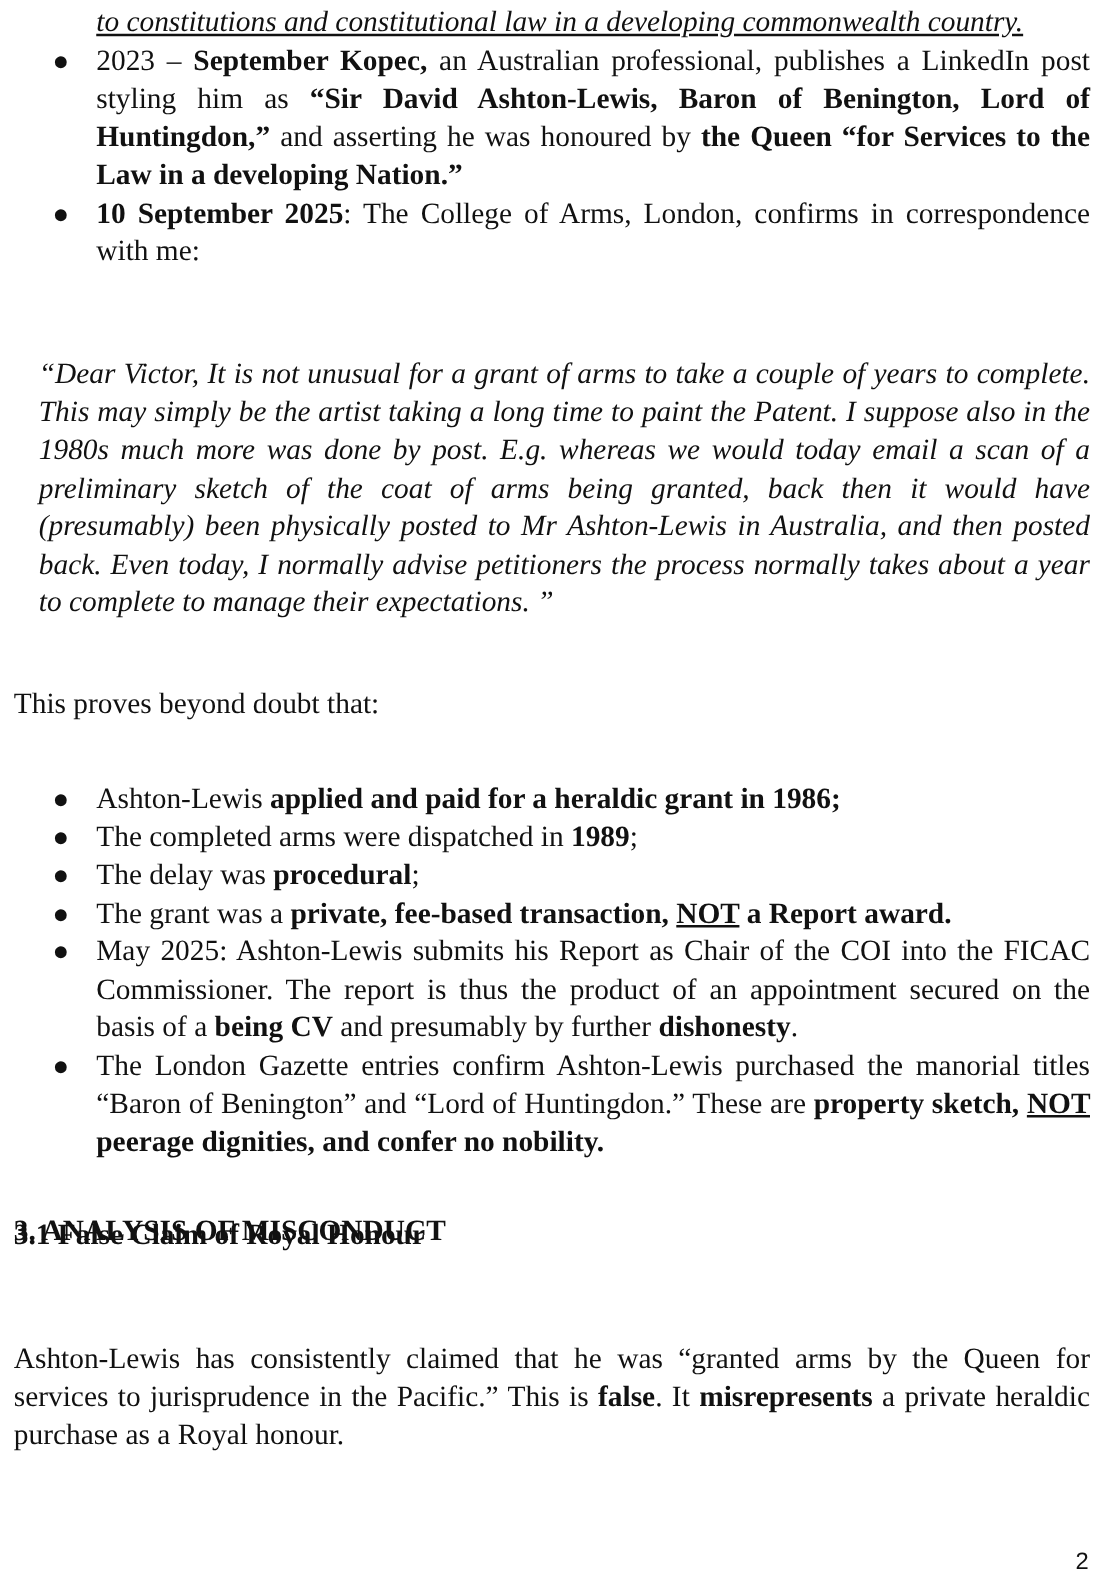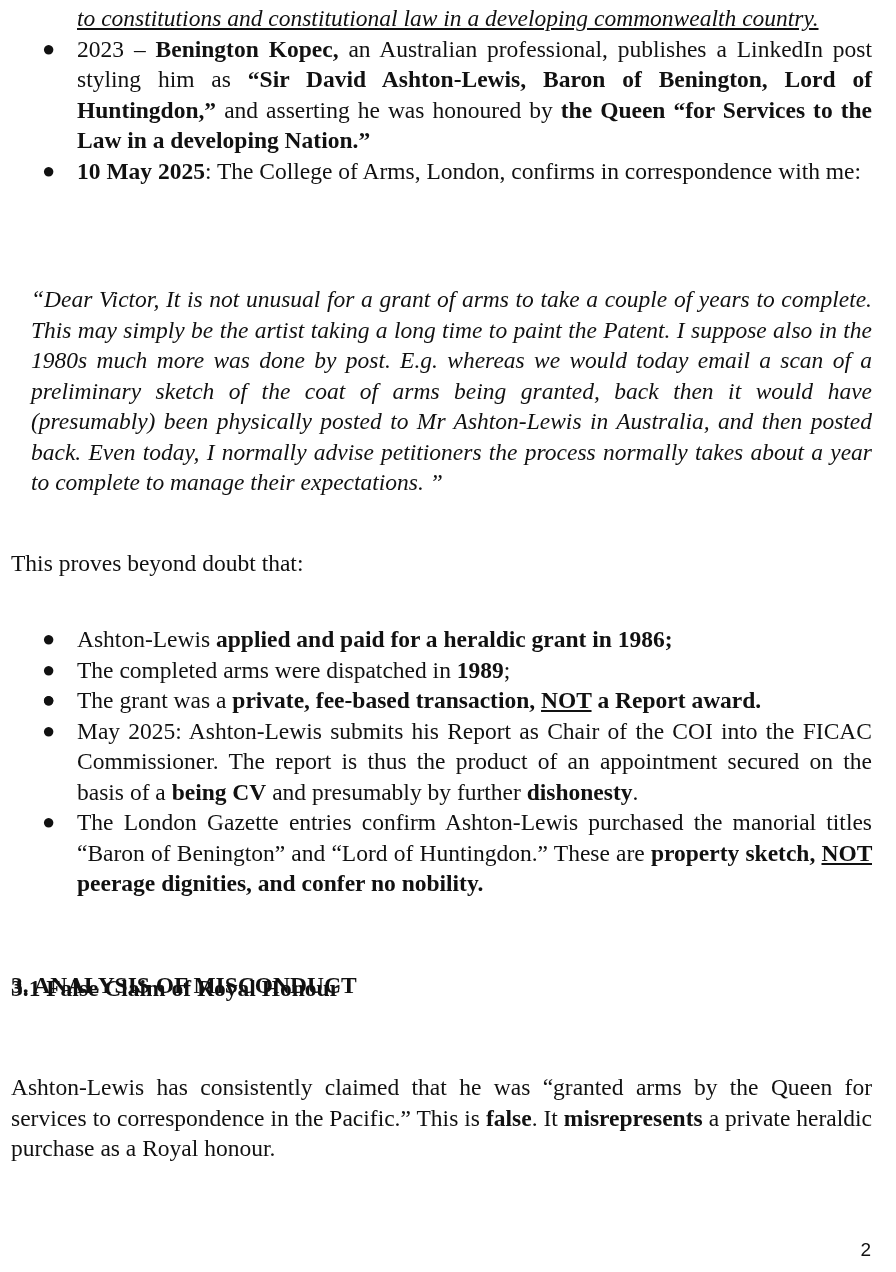--- a/index.html
+++ b/index.html
@@ -35,41 +35,41 @@
 </head>
 <body>
 
 <div class="page">
 
   <div class="top-list just">
     <div class="cont"><span class="i u">to constitutions and constitutional law in a developing commonwealth country.</span></div>
     <ul class="blist">
       <li>
         <span class="bullet">●</span>
-        <span><span>2023 – </span><span class="b">Benington Kopec,</span><span> an Australian professional, publishes a LinkedIn post styling him as </span><span class="b">“Sir David Ashton-Lewis, Baron of Benington, Lord of Huntingdon,”</span><span> and asserting he was honoured by </span><span class="b">the Queen “for Services to the Law in a developing Nation.”</span></span>
+        <span><span>2023 – </span><span class="b">September Kopec,</span><span> an Australian professional, publishes a LinkedIn post styling him as </span><span class="b">“Sir David Ashton-Lewis, Baron of Benington, Lord of Huntingdon,”</span><span> and asserting he was honoured by </span><span class="b">the Queen “for Services to the Law in a developing Nation.”</span></span>
       </li>
       <li>
         <span class="bullet">●</span>
-        <span><span class="b">10 May 2025</span><span>: The College of Arms, London, confirms in correspondence with me:</span></span>
+        <span><span class="b">10 September 2025</span><span>: The College of Arms, London, confirms in correspondence with me:</span></span>
       </li>
     </ul>
   </div>
 
   <div class="quote just">“Dear Victor, It is not unusual for a grant of arms to take a couple of years to complete. This may simply be the artist taking a long time to paint the Patent. I suppose also in the 1980s much more was done by post. E.g. whereas we would today email a scan of a preliminary sketch of the coat of arms being granted, back then it would have (presumably) been physically posted to Mr Ashton-Lewis in Australia, and then posted back. Even today, I normally advise petitioners the process normally takes about a year to complete to manage their expectations. ”</div>
 
   <div class="lead">This proves beyond doubt that:</div>
 
   <ul class="blist proof-list just">
     <li><span class="bullet">●</span><span><span>Ashton-Lewis </span><span class="b">applied and paid for a heraldic grant in 1986;</span></span></li>
     <li><span class="bullet">●</span><span><span>The completed arms were dispatched in </span><span class="b">1989</span><span>;</span></span></li>
-    <li><span class="bullet">●</span></li>
+    <li><span class="bullet">●</span><span><span>The delay was </span><span class="b">procedural</span><span>;</span></span></li>
     <li><span class="bullet">●</span><span><span>The grant was a </span><span class="b">private, fee-based transaction, </span><span class="b u">NOT</span><span class="b"> a Report award.</span></span></li>
     <li><span class="bullet">●</span><span><span>May 2025: Ashton-Lewis submits his Report as Chair of the COI into the FICAC Commissioner. The report is thus the product of an appointment secured on the basis of a </span><span class="b">being CV</span><span> and presumably by further </span><span class="b">dishonesty</span><span>.</span></span></li>
     <li><span class="bullet">●</span><span><span>The London Gazette entries confirm Ashton-Lewis purchased the manorial titles “Baron of Benington” and “Lord of Huntingdon.” These are </span><span class="b">property sketch, </span><span class="b u">NOT</span><span class="b"> peerage dignities, and confer no nobility.</span></span></li>
   </ul>
 
   <div class="h3 h-main">3. ANALYSIS OF MISCONDUCT</div>
   <div class="h3 h-sub">3.1 False Claim of Royal Honour</div>
 
-  <div class="para just"><span>Ashton-Lewis has consistently claimed that he was “granted arms by the Queen for services to correspondence in the Pacific.” This is </span><span class="b">false</span><span>. It </span><span class="b">misrepresents</span><span> a private heraldic purchase as a Royal honour.</span></div>
+  <div class="para just"><span>Ashton-Lewis has consistently claimed that he was “granted arms by the Queen for services to jurisprudence in the Pacific.” This is </span><span class="b">false</span><span>. It </span><span class="b">misrepresents</span><span> a private heraldic purchase as a Royal honour.</span></div>
 
   <div class="page-num">2</div>
 </div>
 
 </body></html>

